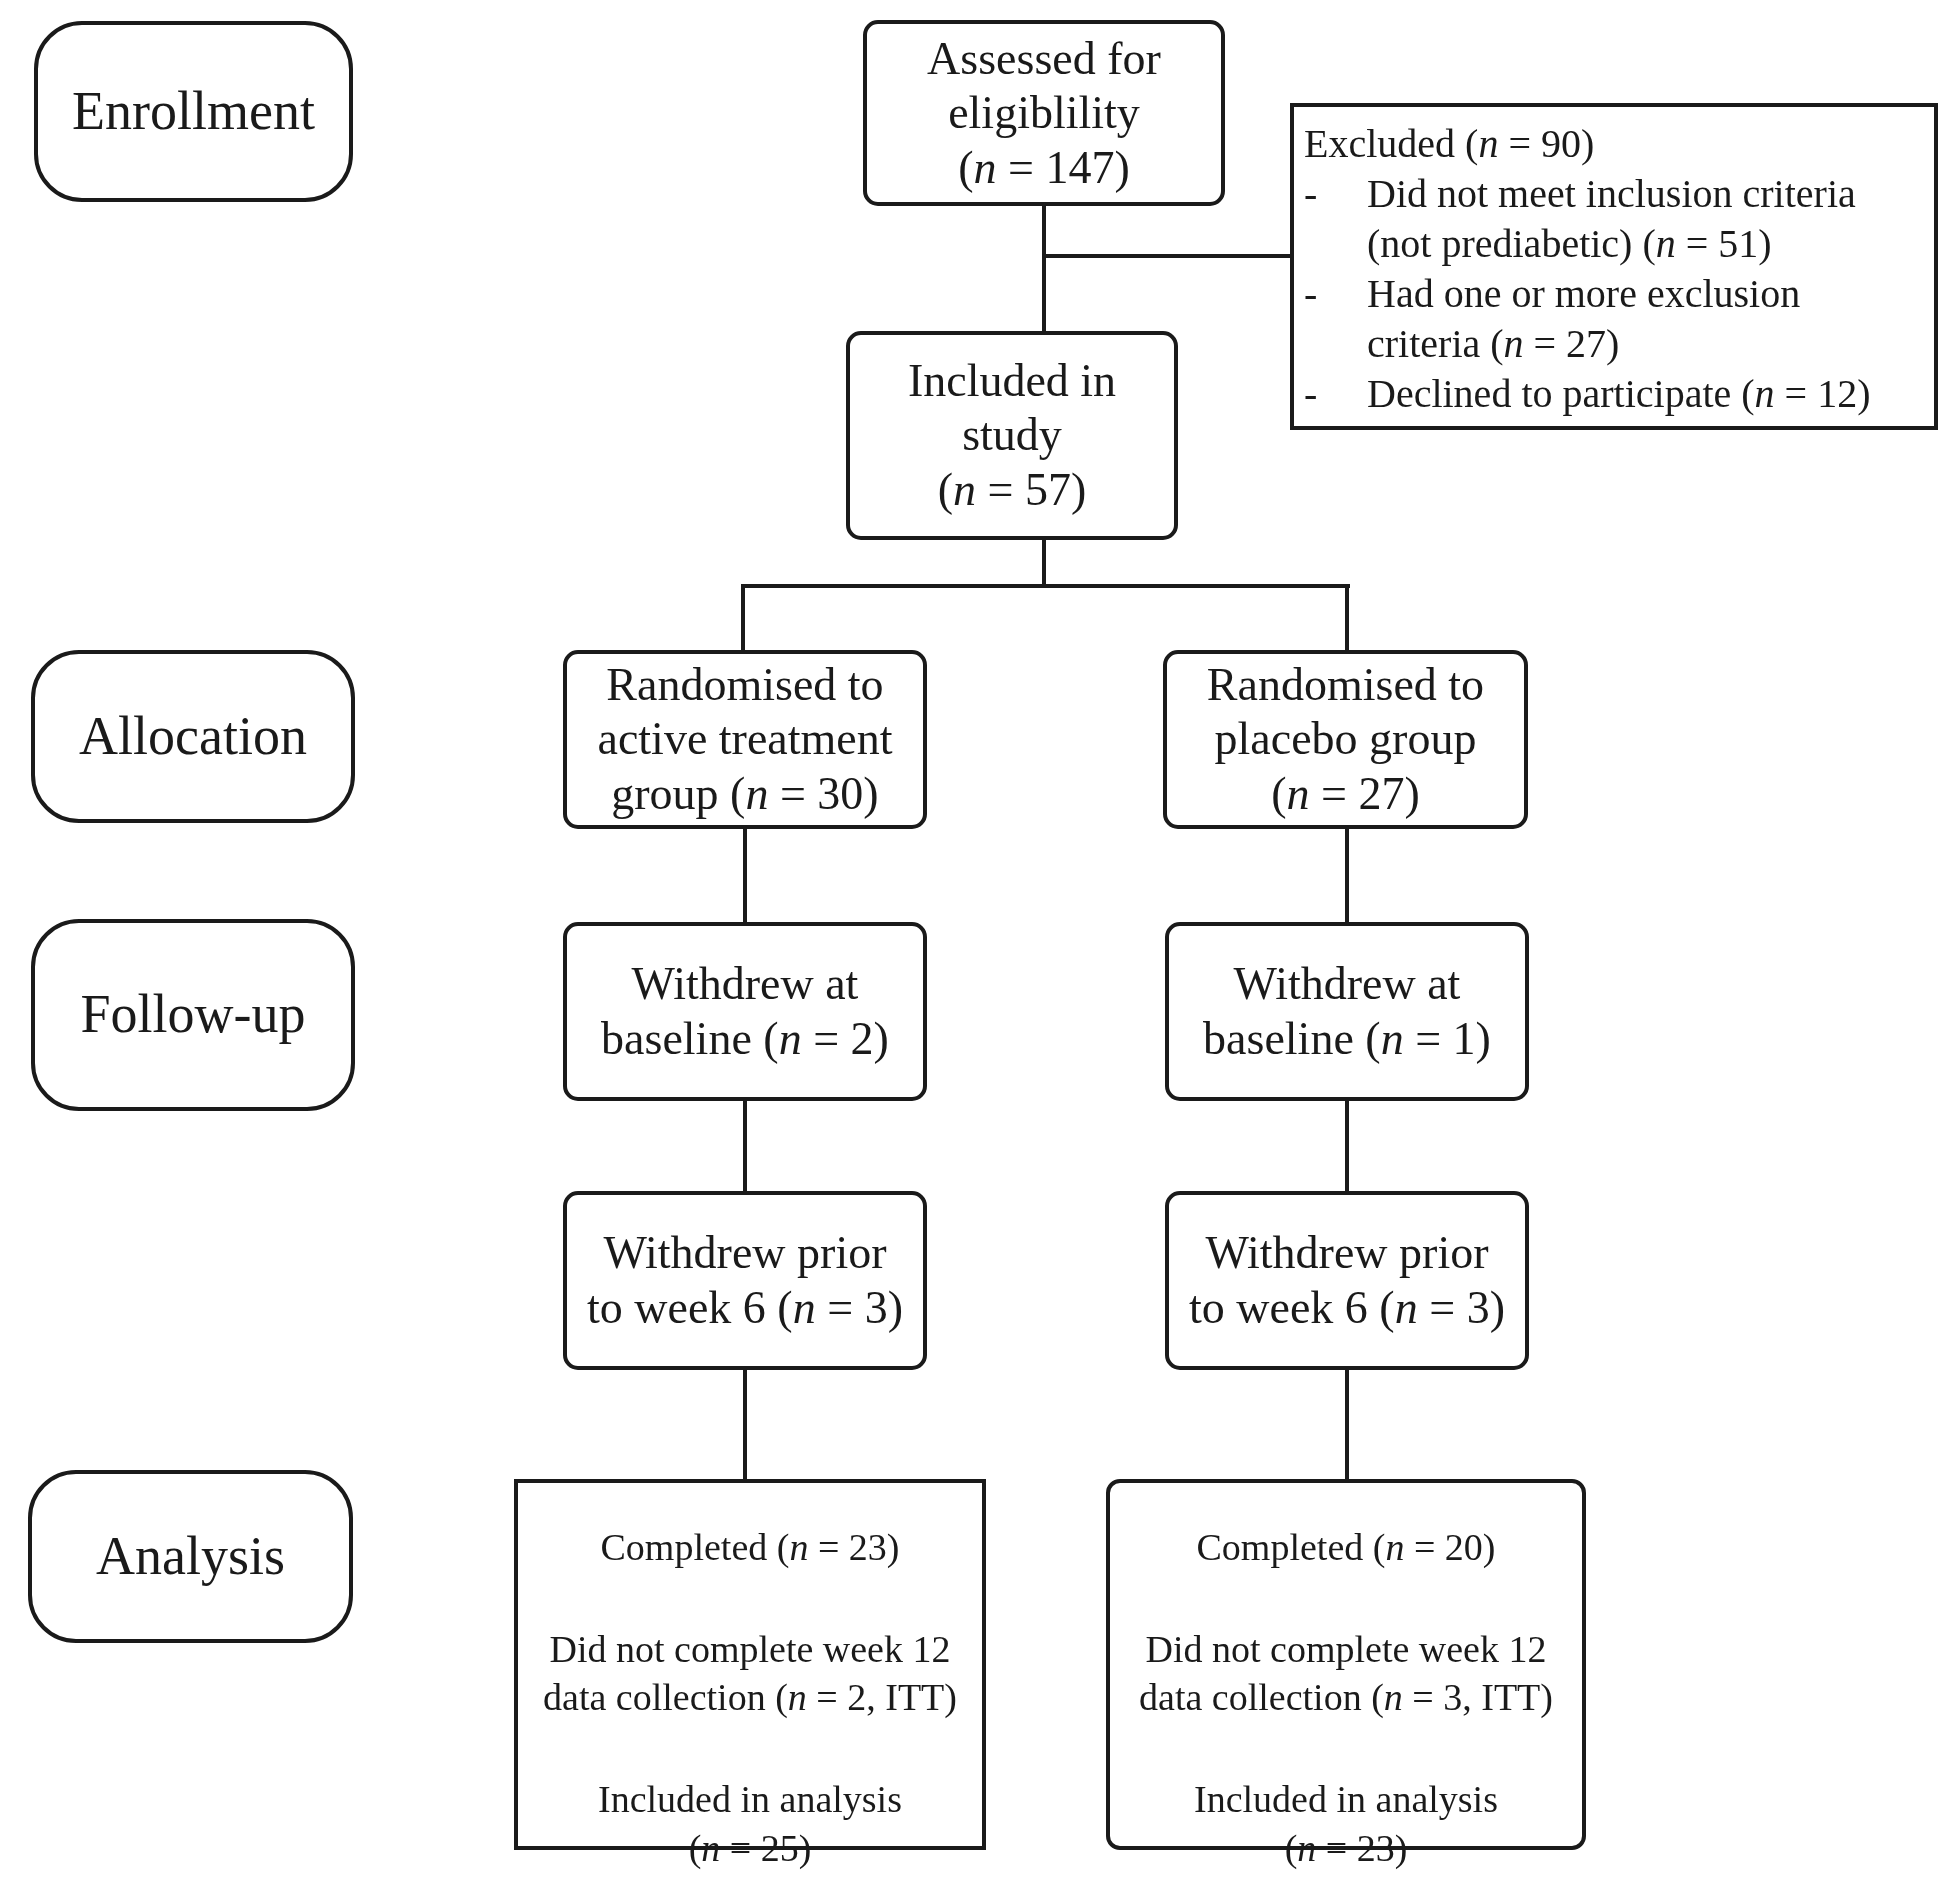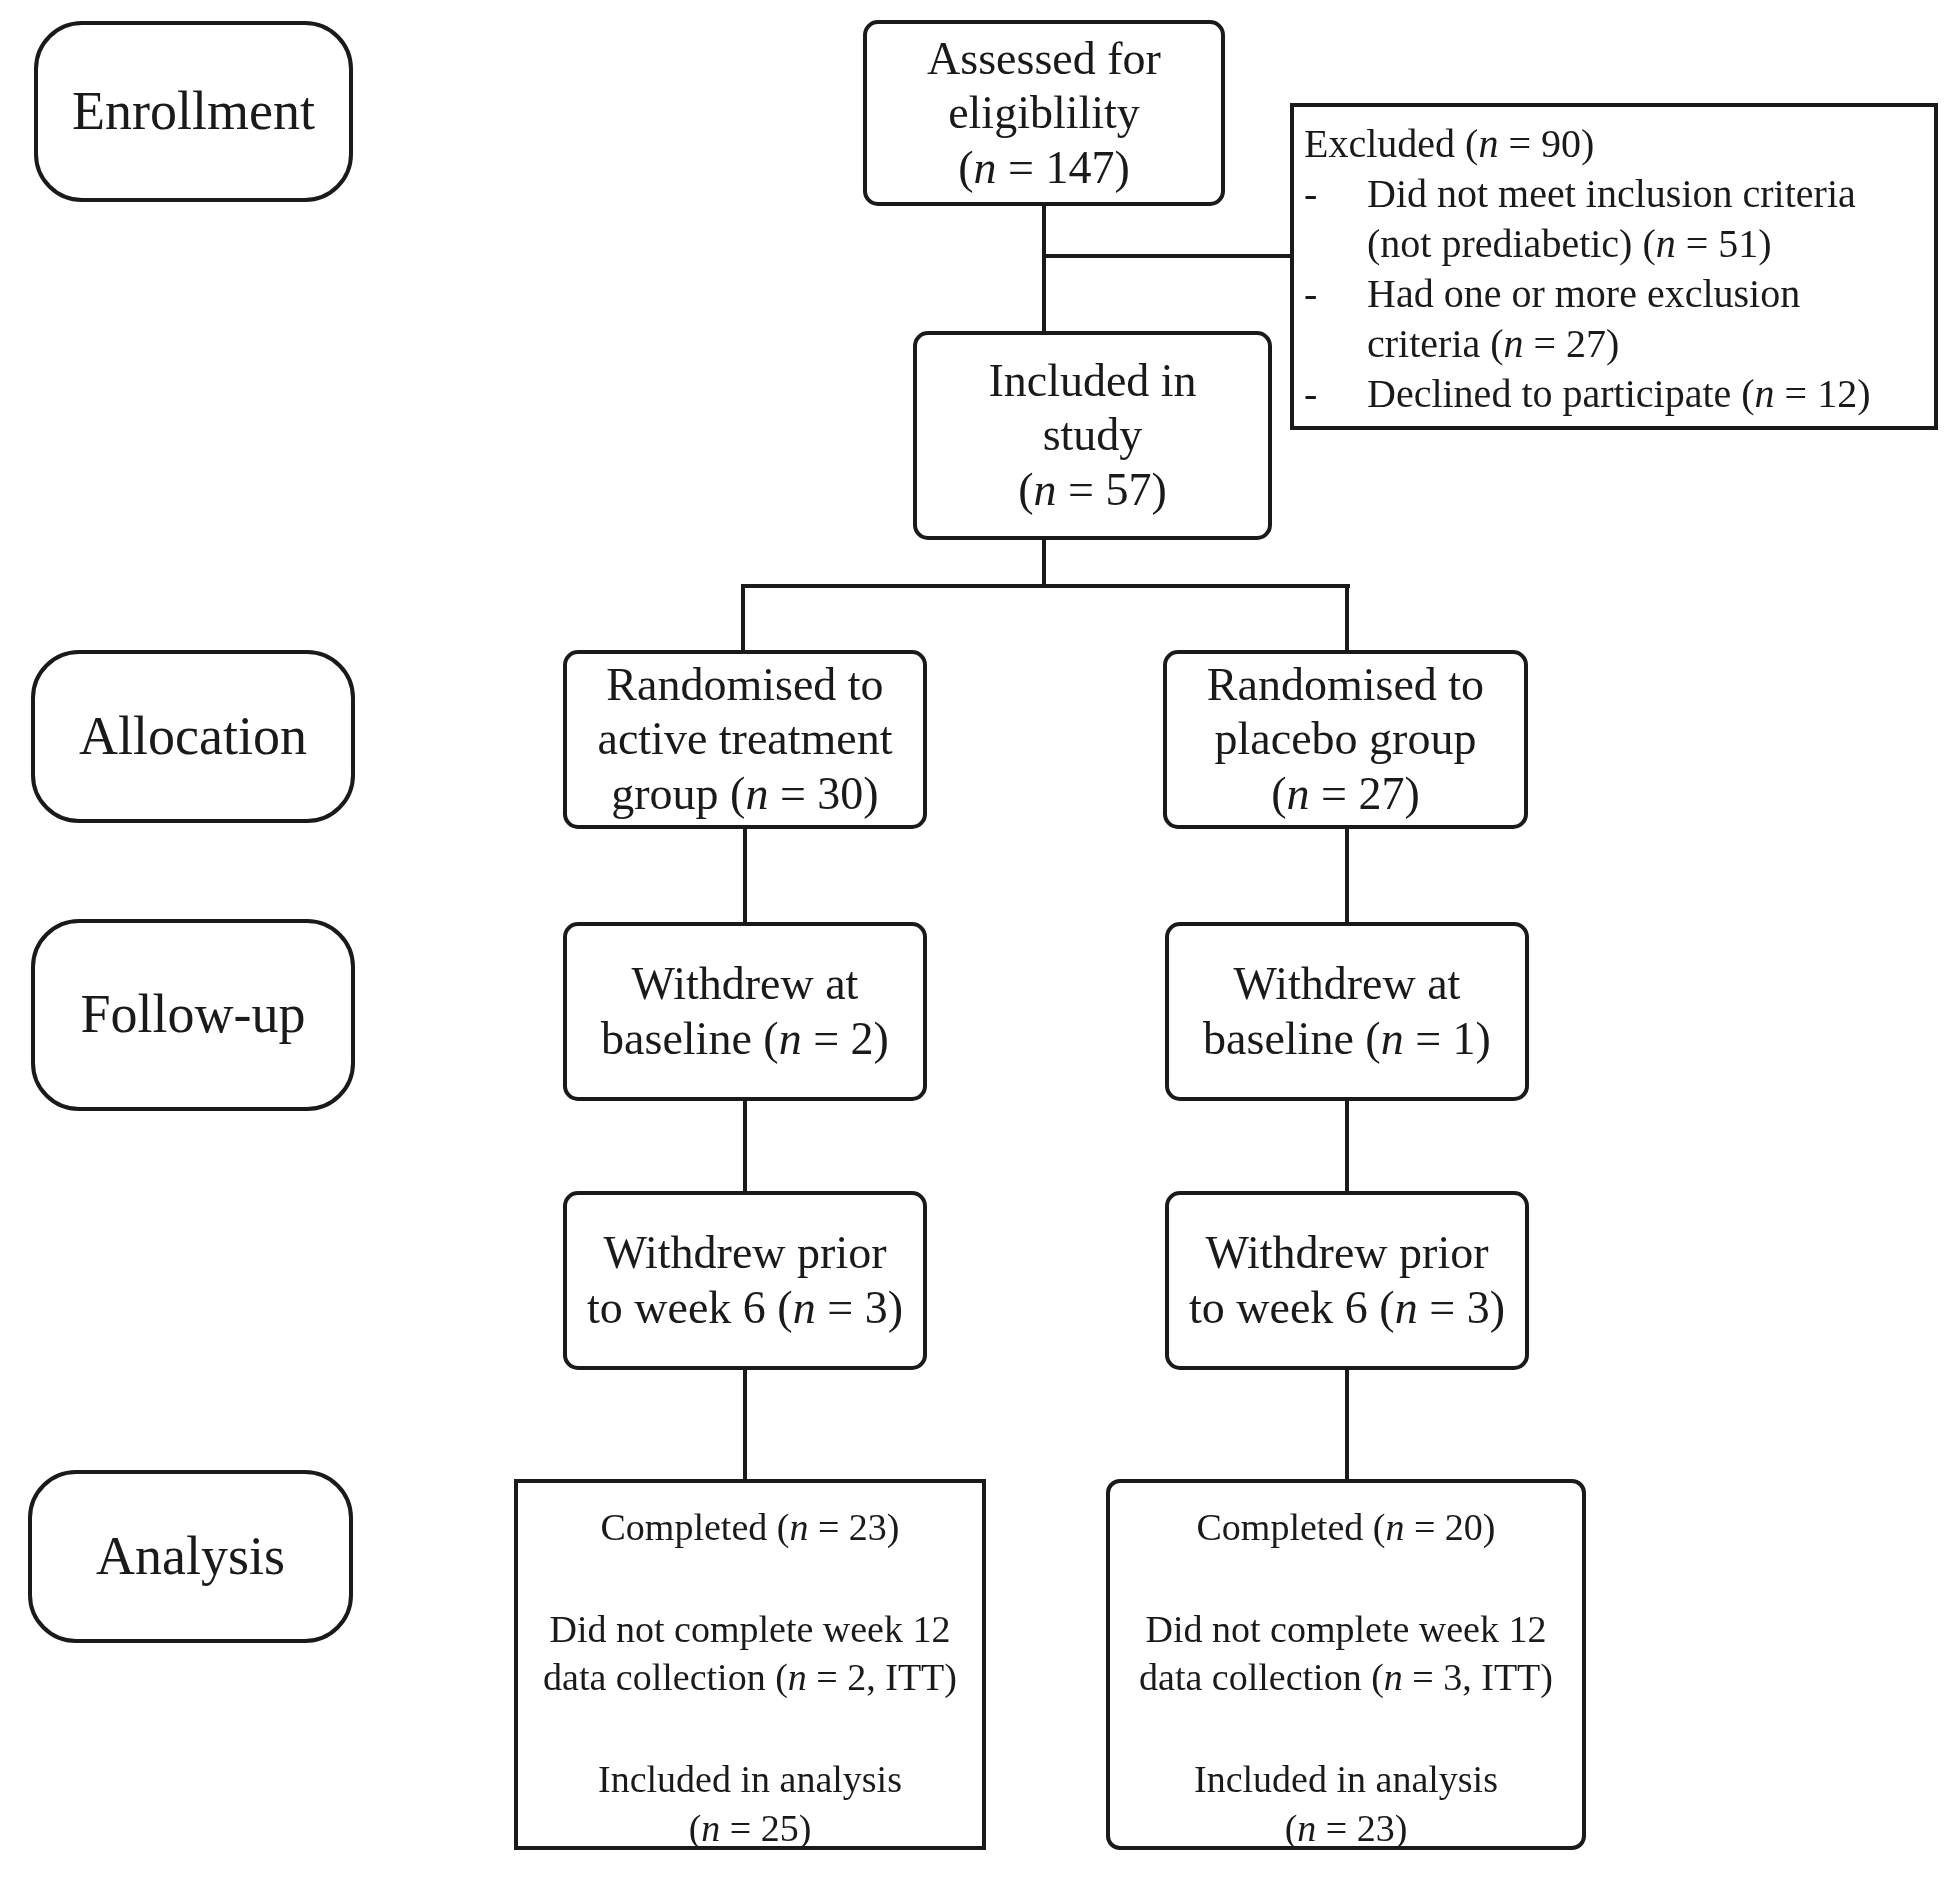--- a/index.html
+++ b/index.html
@@ -52,21 +52,21 @@
   .ex-dash {
     flex: none;
     width: 63px;
   }
   .an {
     font-size: 38px;
     line-height: 1.28;
     flex-direction: column;
     align-items: center;
     justify-content: flex-start;
-    padding-top: 20px;
+    padding-top: 40px;
   }
   .an-group + .an-group { margin-top: 53px; }
   .line {
     position: absolute;
     background: #1a1a1a;
   }
   i { font-style: italic; }
 </style>
 </head>
 <body>
@@ -134,21 +134,21 @@
         </div>
     </div>
     <div class="ex-item">
       <span class="ex-dash">-</span>
       <div class="lines">
           <div>Declined to participate (<i>n</i> = 12)</div>
         </div>
     </div>
   </div>
 
-  <div class="box flow" style="left:913px; top:331px; width:359px; height:209px;">
+  <div class="box flow" style="left:846px; top:331px; width:332px; height:209px;">
     <div class="lines">
         <div>Included in</div>
         <div>study</div>
         <div>(<i>n</i> = 57)</div>
       </div>
   </div>
 
   <div class="box flow" style="left:563px; top:650px; width:364px; height:179px;">
     <div class="lines">
         <div>Randomised to</div>

